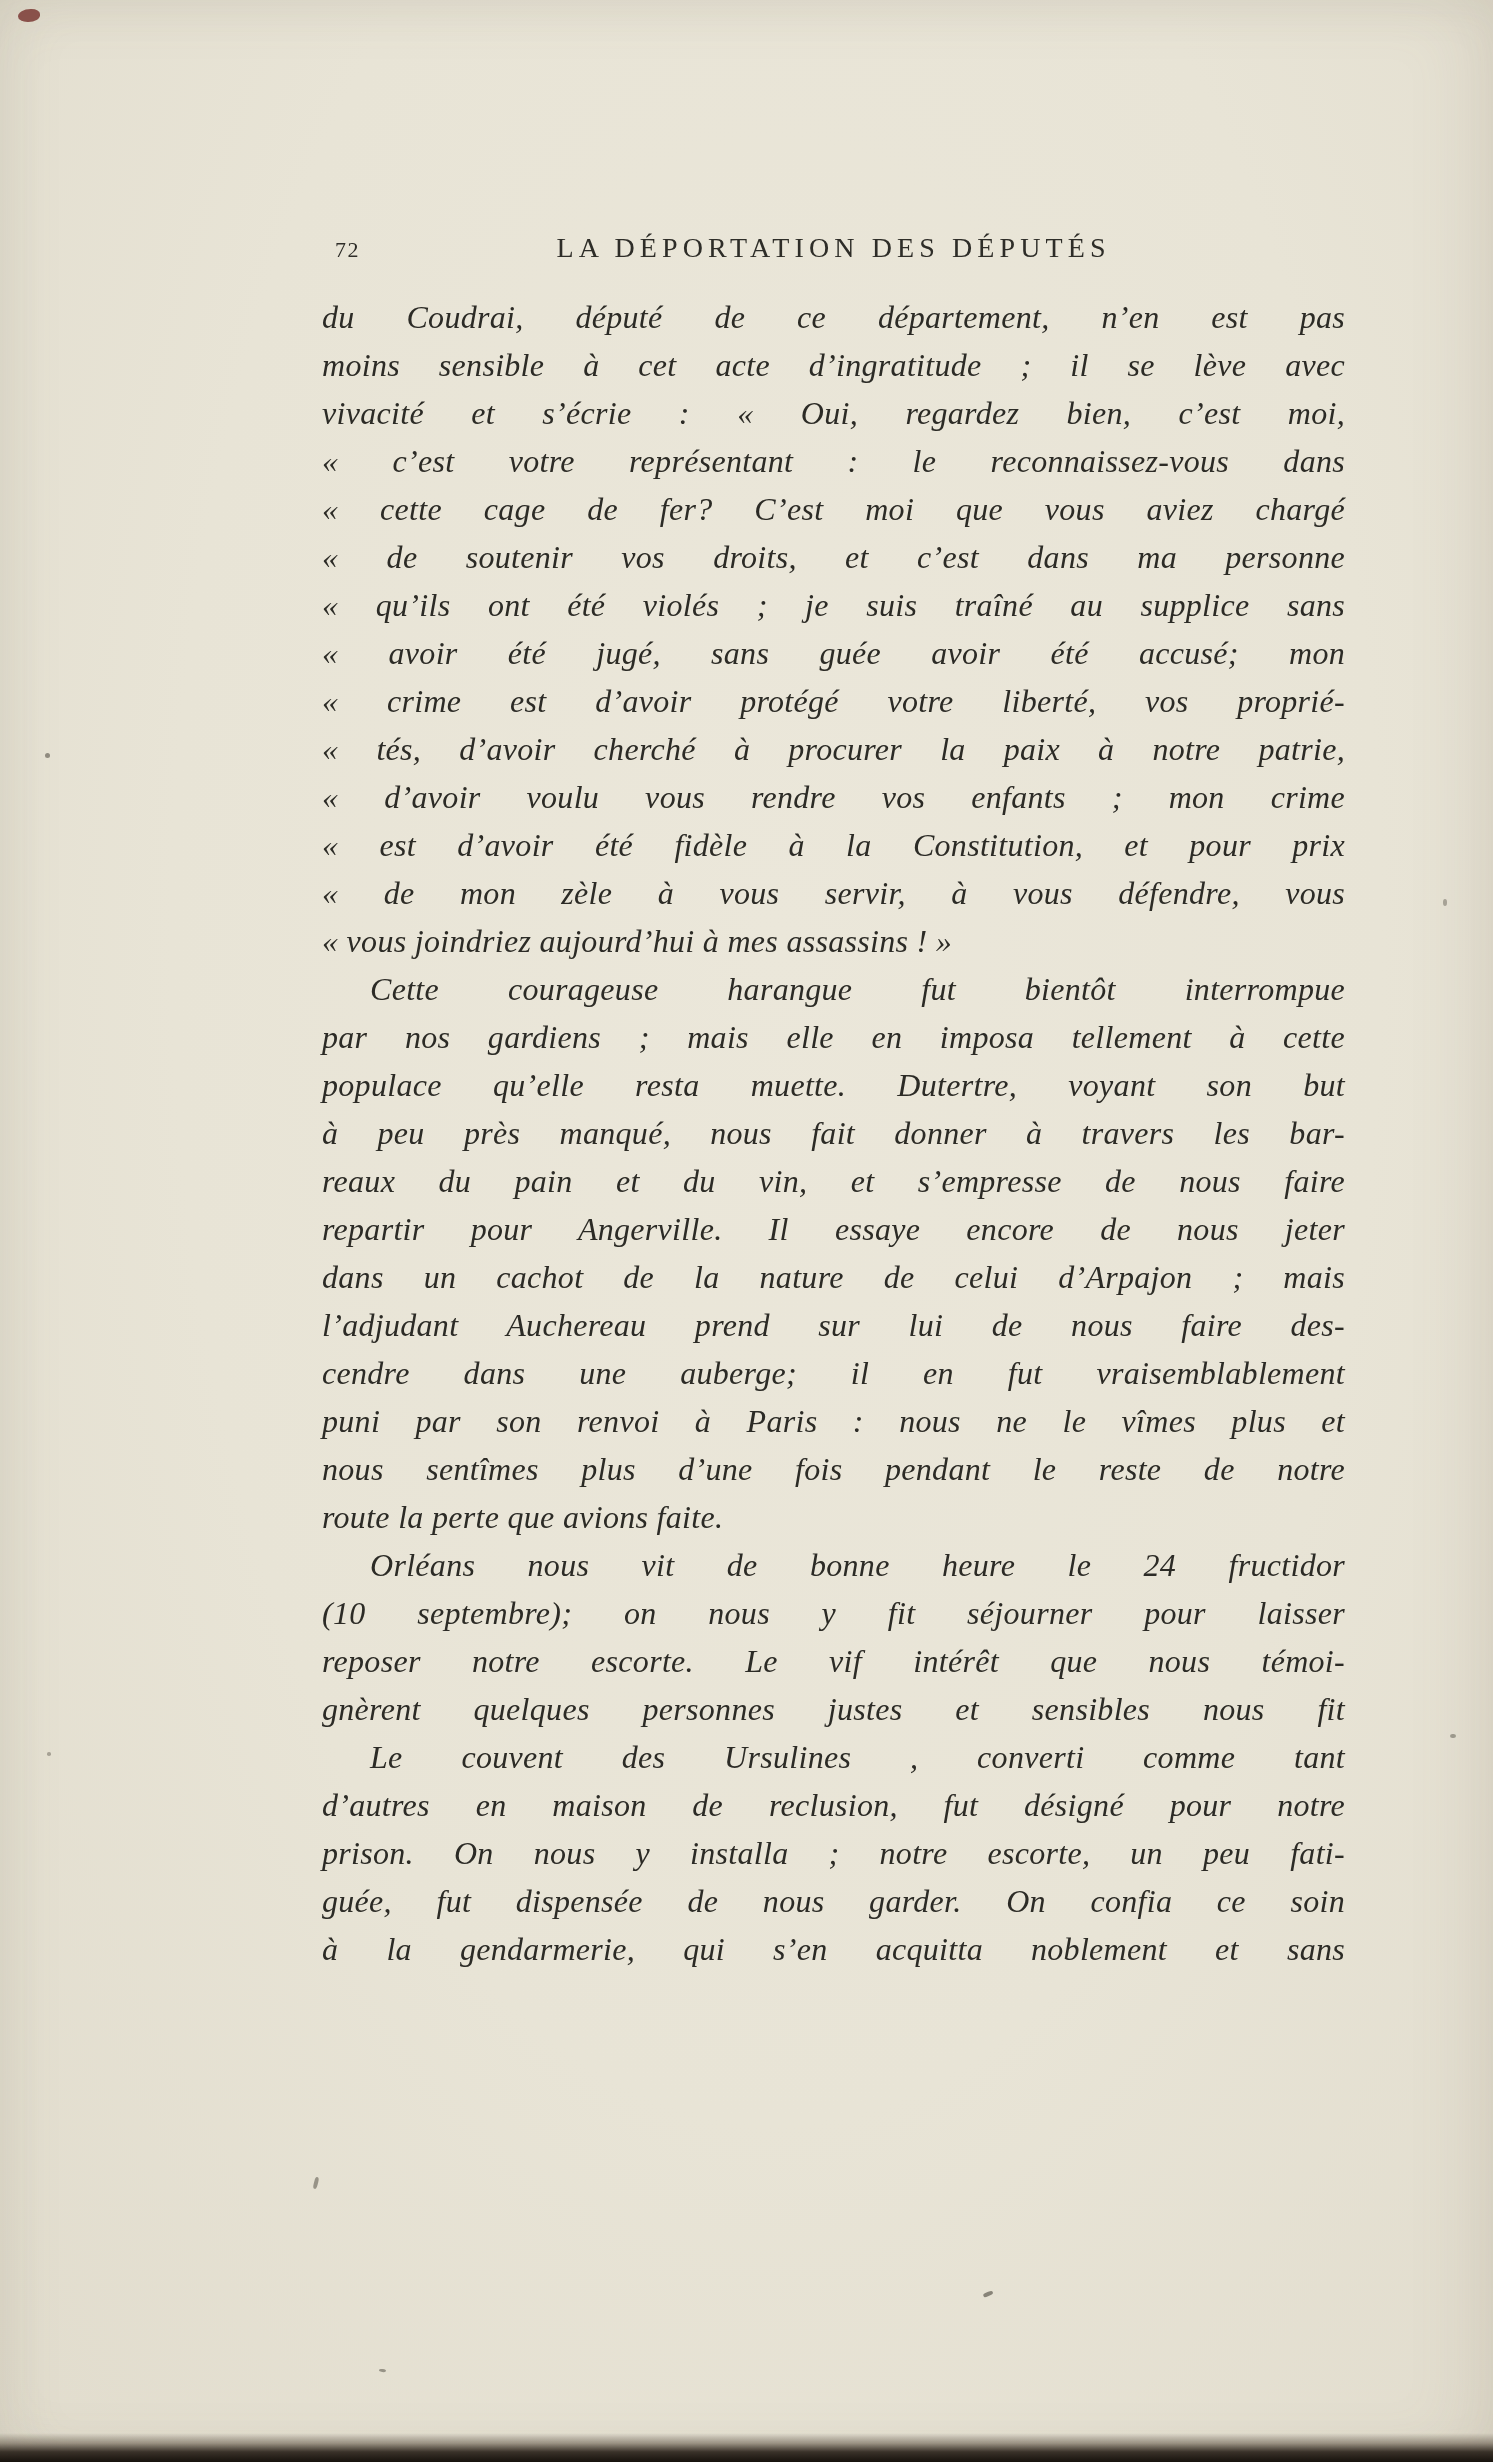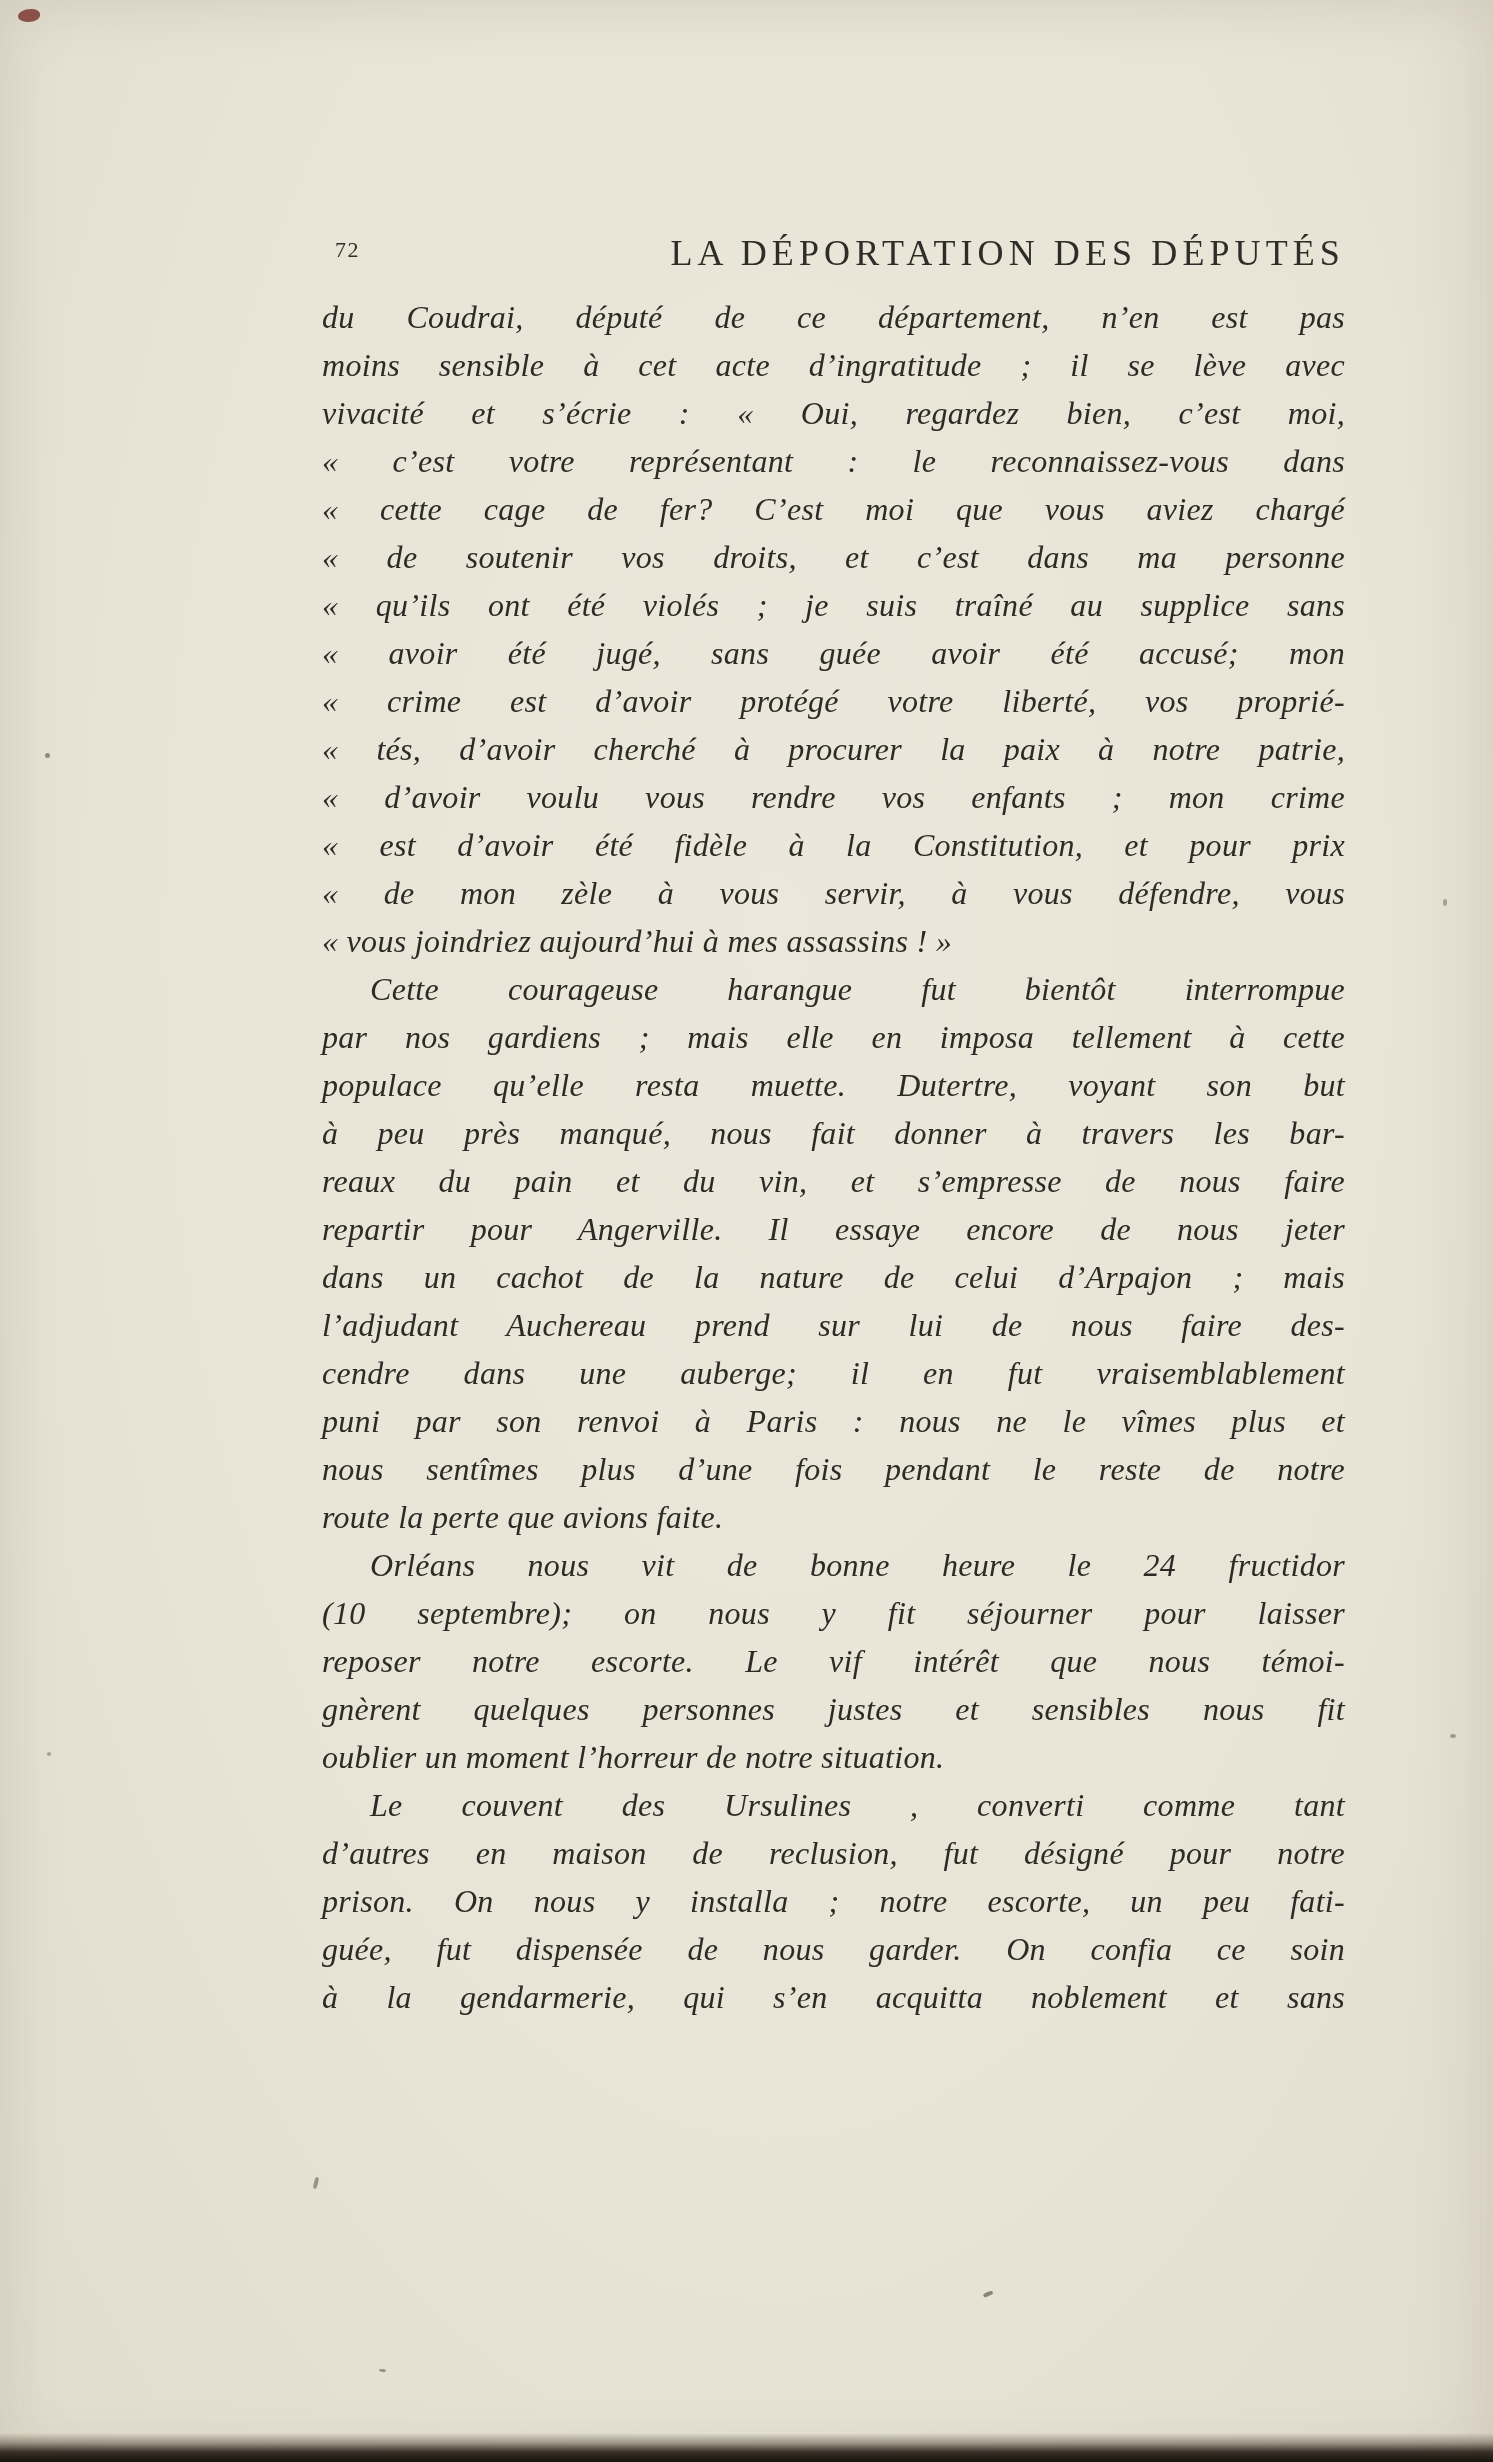--- a/index.html
+++ b/index.html
@@ -26,22 +26,22 @@
   }
   .page-number {
     position: absolute;
     left: 13px;
     top: 5.1px;
     font-size: 22px;
     letter-spacing: 1.5px;
     color: #2e2d28;
   }
   .header-title {
-    text-align: right;
-    font-size: 36px;
+    text-align: center;
+    font-size: 28px;
     letter-spacing: 5.1px;
     color: #2e2d28;
     white-space: nowrap;
   }
   .body-text {
     position: absolute;
     left: 322px;
     top: 293px;
     width: 1023px;
     font-size: 32px;
@@ -138,21 +138,20 @@
       <div class="line">puni par son renvoi à Paris : nous ne le vîmes plus et</div>
       <div class="line">nous sentîmes plus d’une fois pendant le reste de notre</div>
       <div class="line noj">route la perte que avions faite.</div>
     </div>
 
     <div>
       <div class="line indent">Orléans nous vit de bonne heure le 24 fructidor</div>
       <div class="line">(10 septembre); on nous y fit séjourner pour laisser</div>
       <div class="line">reposer notre escorte. Le vif intérêt que nous témoi-</div>
       <div class="line">gnèrent quelques personnes justes et sensibles nous fit</div>
-      <div class="line noj">oublier un moment l’horreur de notre situation.</div>
     </div>
 
     <div>
       <div class="line indent">Le couvent des Ursulines , converti comme tant</div>
       <div class="line">d’autres en maison de reclusion, fut désigné pour notre</div>
       <div class="line">prison. On nous y installa ; notre escorte, un peu fati-</div>
       <div class="line">guée, fut dispensée de nous garder. On confia ce soin</div>
       <div class="line">à la gendarmerie, qui s’en acquitta noblement et sans</div>
     </div>
 

